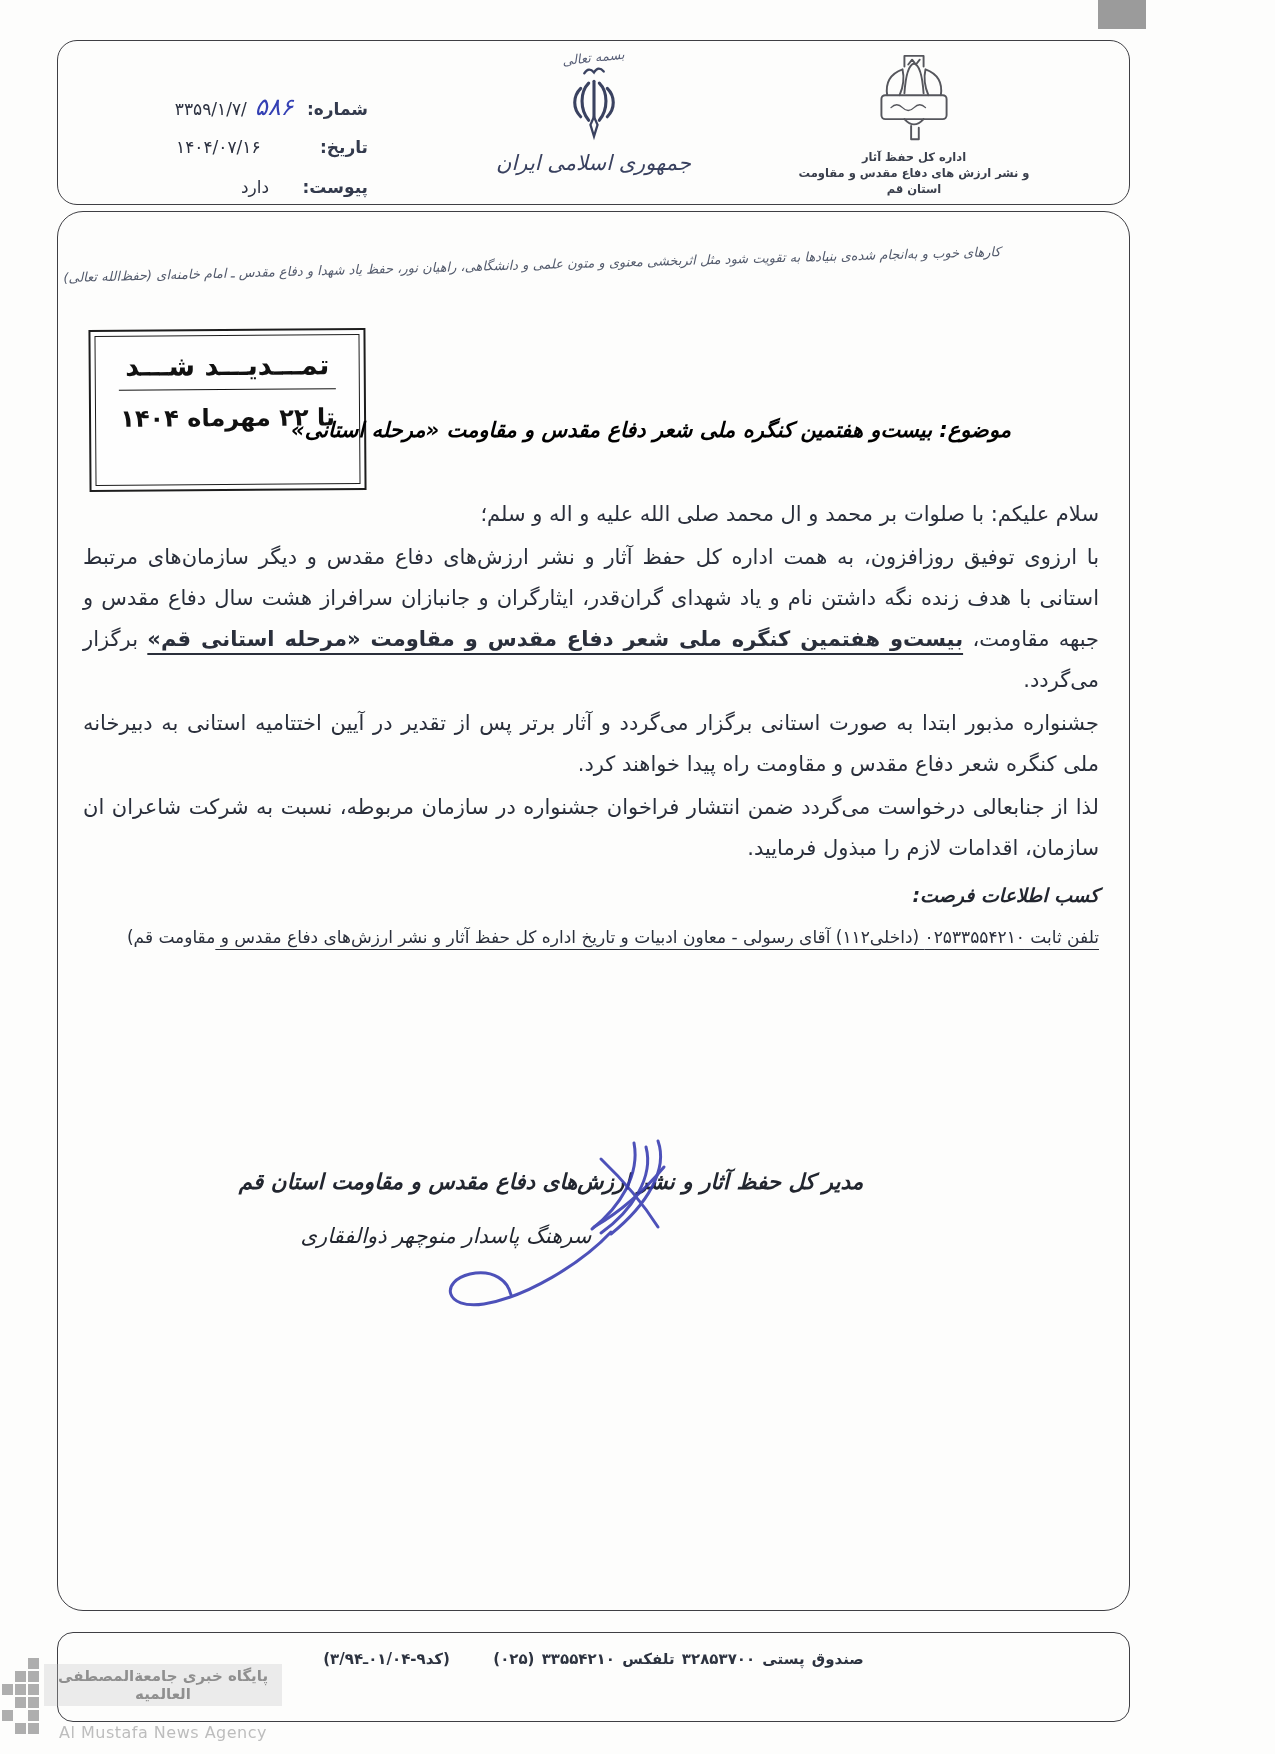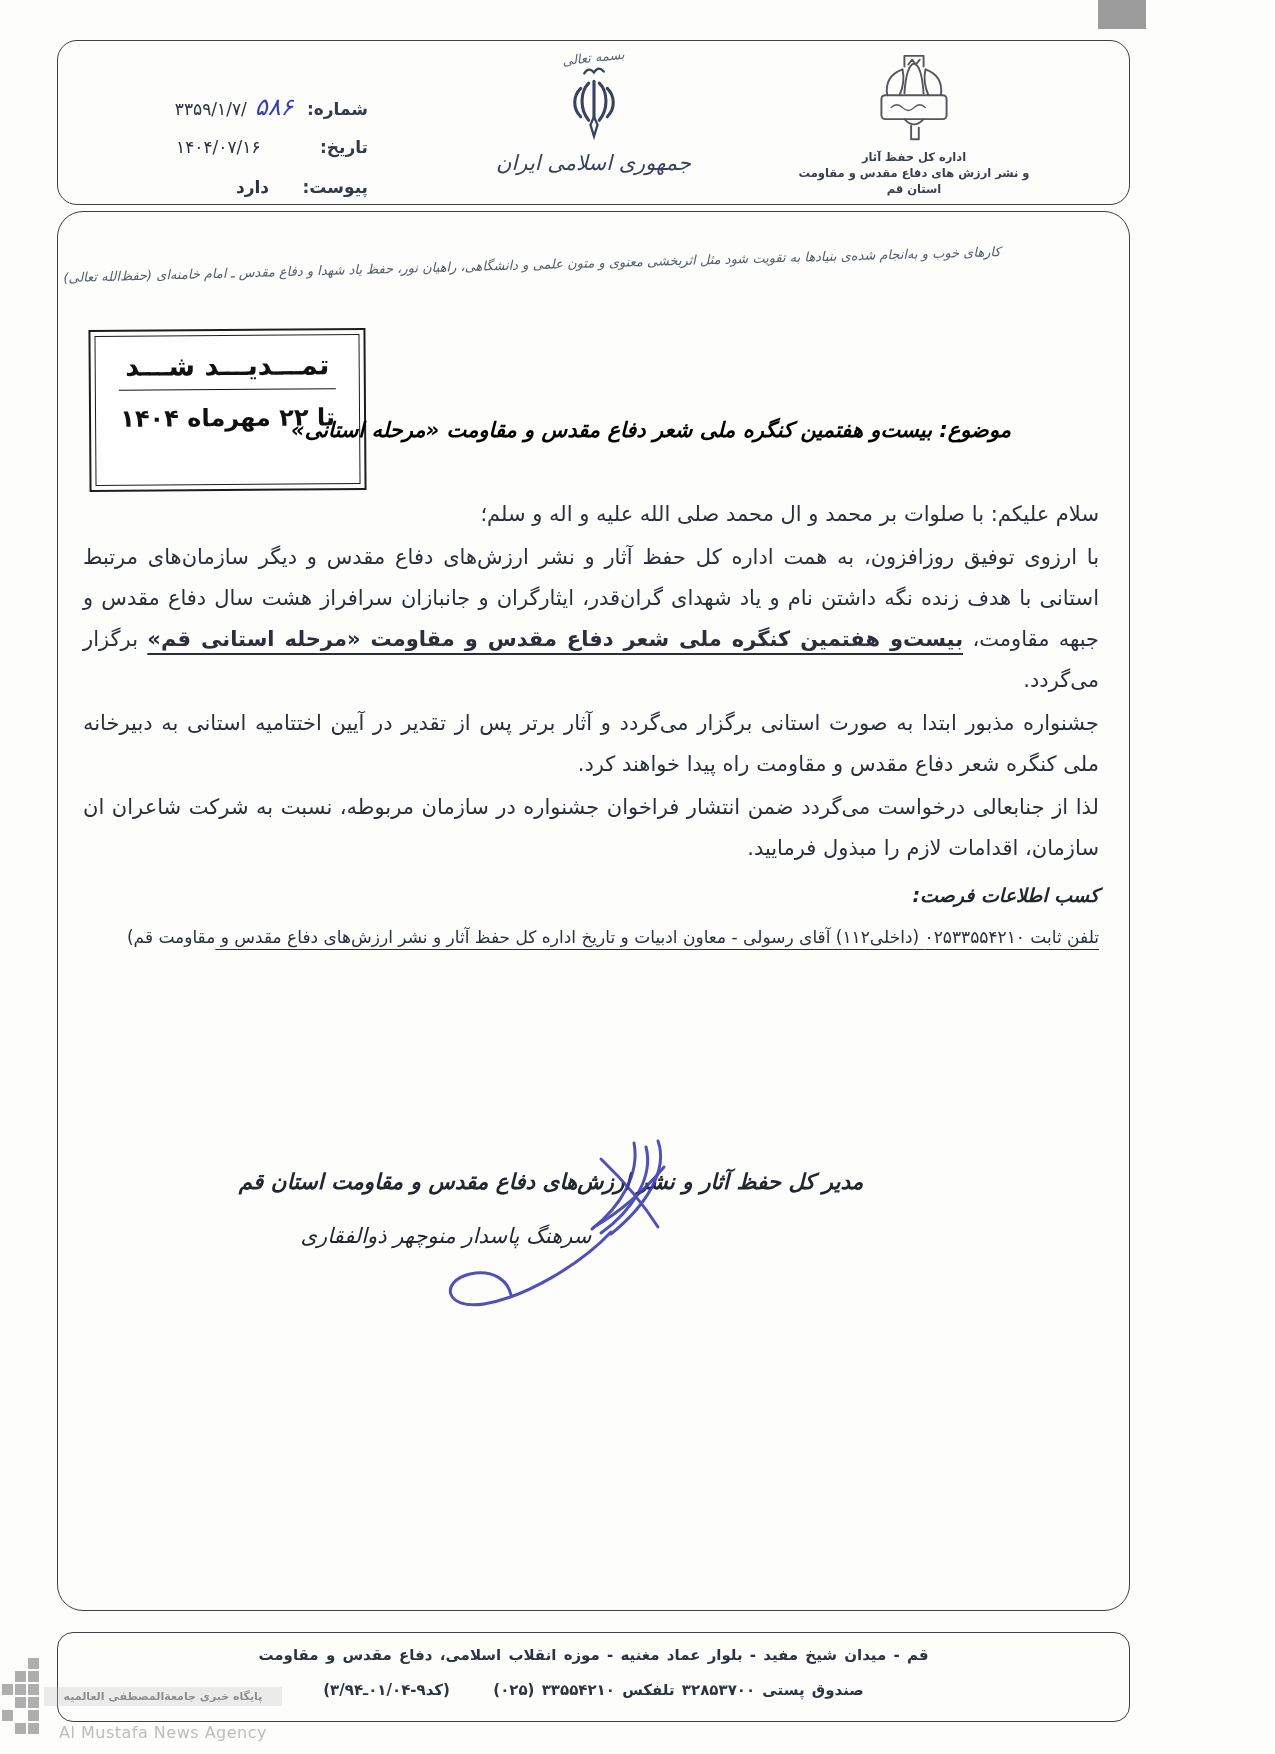--- a/index.html
+++ b/index.html
@@ -21,21 +21,21 @@
   .org-logo{display:block;margin:0 auto 4px;}
   .org-line{font-size:11.5px;font-weight:700;color:#3a3f4c;line-height:16px;}
   .center-block{position:absolute;left:50%;top:6px;transform:translateX(-50%);width:300px;text-align:center;}
   .bismillah{font-size:13px;font-style:italic;color:#3c4460;transform:rotate(-6deg);display:inline-block;margin-bottom:2px;opacity:.85;}
   .country-name{font-size:21px;font-style:italic;color:#39415f;margin-top:4px;letter-spacing:1px;}
   .meta-block{position:absolute;left:70px;top:46px;width:240px;text-align:right;}
   .meta-row{height:40px;line-height:40px;font-size:17px;color:#2c3140;white-space:nowrap;}
   .meta-label{font-weight:700;color:#333a4d;margin-left:8px;}
   .meta-value{margin-right:8px;}
   .meta-value.gap{margin-right:46px;}
-  .meta-value.gap2{margin-right:20px;font-weight:700;}
+  .meta-value.gap2{margin-right:20px;font-weight:400;}
   .hand-blue{color:#3440b4;font-size:24px;font-style:italic;font-weight:500;}
 
   
   .body-box{
     position:absolute;left:57px;top:211px;width:1073px;height:1400px;
     border:1.6px solid #3f3f44;border-radius:26px;
   }
   .slogan{
     position:absolute;right:128px;top:32px;white-space:nowrap;
     font-size:13px;font-style:italic;color:#454d60;opacity:.92;
@@ -74,21 +74,21 @@
   .footer-box{
     position:absolute;left:57px;top:1632px;width:1073px;height:90px;
     border:1.6px solid #3f3f44;border-radius:16px;text-align:center;
   }
   .footer-line1{margin-top:13px;font-size:15px;font-weight:700;color:#2d3340;word-spacing:2px;}
   .footer-line2{margin-top:17px;font-size:15px;font-weight:700;color:#2d3340;white-space:pre-wrap;word-spacing:2px;}
 
   
   .watermark{position:absolute;left:0;bottom:6px;width:300px;direction:rtl;}
   .wm-fa{position:absolute;left:44px;bottom:42px;width:238px;text-align:center;
-    font-size:11px;font-weight:700;color:#8f8f8f;background:rgba(195,195,195,.30);padding:3px 4px;}
+    font-size:15px;font-weight:700;color:#8f8f8f;background:rgba(195,195,195,.30);padding:3px 4px;}
   .wm-en{position:absolute;left:44px;bottom:6px;width:238px;text-align:center;
     direction:ltr;font-size:16px;color:#bdbdbd;letter-spacing:.5px;}
   .wm-logo{position:absolute;left:2px;bottom:6px;}
 </style>
 </head>
 <body>
 
 <div class="page">
 
   <div class="corner-square"></div>
@@ -171,21 +171,20 @@
       <path d="M262,12 C272,40 252,75 215,105"></path>
       <path d="M250,18 C258,48 236,82 205,104"></path>
       <path d="M238,14 C244,46 224,78 196,100"></path>
       <path d="M268,38 C248,62 222,84 198,98"></path>
       <path d="M205,30 C228,52 248,76 262,98"></path>
       <path d="M215,103 C185,135 130,168 88,175 C48,181 44,152 74,145 C98,140 112,152 115,166"></path>
     </svg>
   </div>
 
   <div class="footer-box">
-    <div class="footer-line1">قم - میدان شیخ مفید - بلوار عماد مغنیه - موزه انقلاب اسلامی، دفاع مقدس و مقاومت</div>
     <div class="footer-line2">صندوق پستی ۳۲۸۵۳۷۰۰ تلفکس ۳۳۵۵۴۲۱۰ (۰۲۵)      (کد۹-۰۱/۰۴ـ۳/۹۴)</div>
   </div>
 
   <div class="watermark">
     <svg class="wm-logo" width="40" height="84" viewBox="0 0 40 84" fill="#aeaeae">
       <rect x="26" y="0" width="11" height="11"></rect>
       <rect x="13" y="13" width="11" height="11"></rect>
         <rect x="26" y="13" width="11" height="11"></rect>
       <rect x="0" y="26" width="11" height="11"></rect>
         <rect x="13" y="26" width="11" height="11"></rect>

